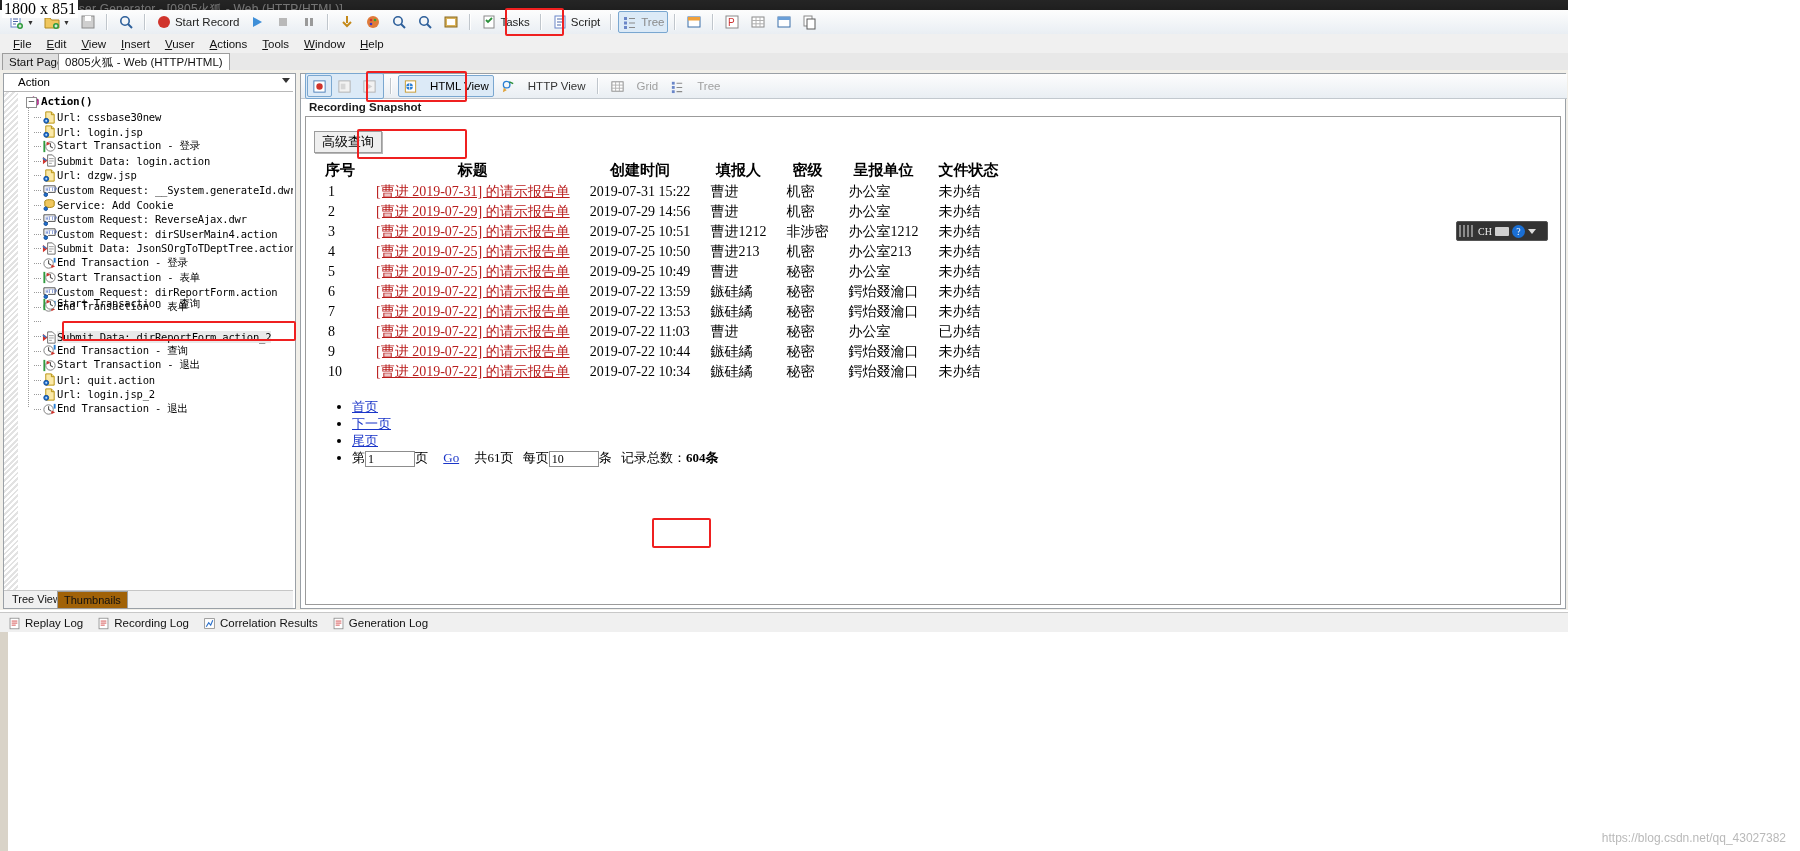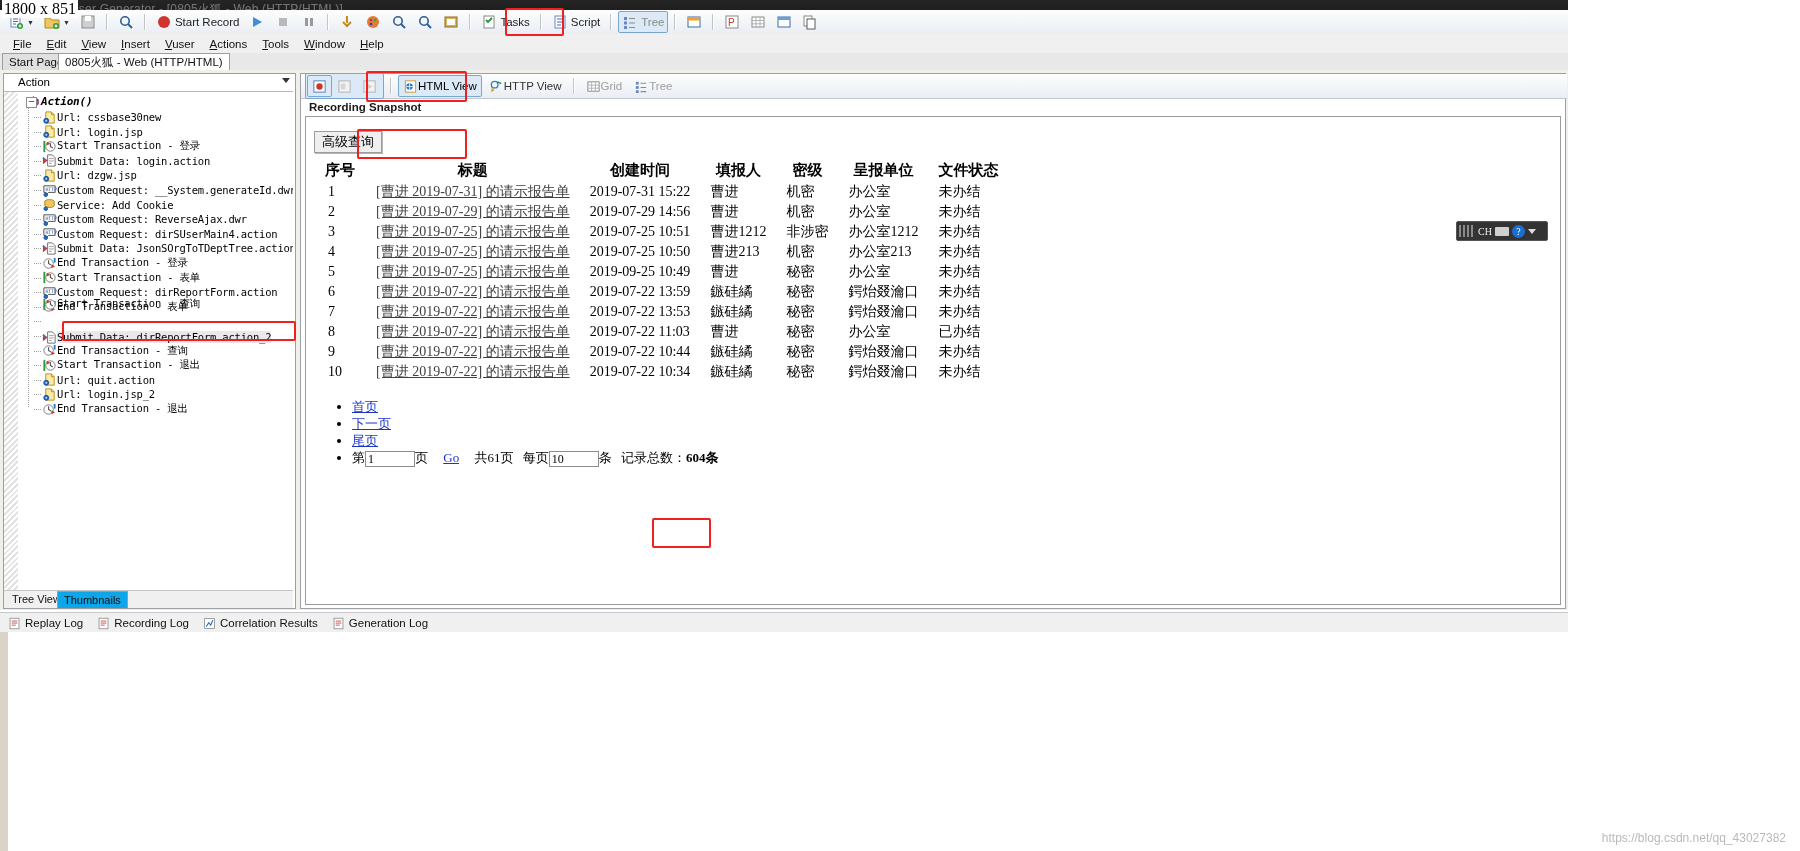--- a/index.html
+++ b/index.html
@@ -54,26 +54,26 @@
     font-family:"Liberation Serif","DejaVu Serif",serif;font-size:11.5px;color:#000;}
   .tnode .tlabel{font-family:"DejaVu Sans Mono","Liberation Mono",monospace;font-size:10.5px;letter-spacing:-0.2px;}
   .tnode.root .tlabel{font-weight:bold;font-size:11px;}
   .dotline{position:absolute;left:24px;top:0;width:1px;height:100%;
     background:repeating-linear-gradient(180deg,#9a9a9a 0 1px,transparent 1px 2px);}
   .expander{position:absolute;left:22px;width:9px;height:9px;border:1px solid #8d8d8d;background:#fff;
     font-size:9px;line-height:7px;text-align:center;color:#000;font-family:"DejaVu Sans Mono",monospace;}
 
   .leftpane-tabs{position:absolute;left:0;bottom:0;width:289px;height:17px;background:#f0f0f0;border-top:1px solid #c6c6c6;}
   .lp-tab{position:absolute;top:1px;height:15px;line-height:15px;font-size:11px;padding:0 6px;color:#111;}
-  .lp-tab.sel{border:1px solid #9d9d9d;background:#0ea5e9;top:0;height:16px;line-height:16px;}
+  .lp-tab.sel{border:1px solid #9d9d9d;background:#a16207;top:0;height:16px;line-height:16px;}
 
   
   .rightpane{position:absolute;left:300px;top:3px;width:1264px;height:534px;background:#fff;border:1px solid #9aa0a6;}
   .viewbar{position:absolute;left:0;top:0;width:1262px;height:24px;background:linear-gradient(#fdfdfd,#e9eef3);border-bottom:1px solid #c2c8ce;display:flex;align-items:center;gap:2px;padding-left:4px;}
-  .vb-btn{display:flex;align-items:center;gap:0;height:20px;padding:0 4px;border:1px solid transparent;border-radius:2px;font-size:11.5px;color:#333;white-space:nowrap;}
+  .vb-btn{display:flex;align-items:center;gap:12px;height:20px;padding:0 4px;border:1px solid transparent;border-radius:2px;font-size:11.5px;color:#333;white-space:nowrap;}
   .vb-btn.sel{border:1px solid #7aa7d0;background:#dceaf7;color:#000;}
   .vb-btn.dis{color:#a0a0a0;}
   .vb-grp{border:1px solid #7aa7d0;background:#dceaf7;border-radius:2px;padding:1px;display:flex;align-items:center;}
 
   .snap-title{position:absolute;left:8px;top:27px;font-size:11.5px;font-weight:bold;color:#1a1a1a;}
 
   .snapframe{position:absolute;left:4px;top:42px;width:1254px;height:487px;background:#fff;border:1px solid #9b9b9b;overflow:hidden;}
   .page{position:absolute;left:0;top:0;width:1254px;height:487px;background:#fff;
     font-family:"Liberation Serif","DejaVu Serif",serif;}
 
@@ -85,21 +85,21 @@
     font-family:"Liberation Serif","DejaVu Serif",serif;}
   .btn-cn{display:inline-block;border:1px solid #9c9c9c;background:#efefef;padding:1px 7px;font-size:13px;
     font-family:"Liberation Serif","DejaVu Serif",serif;box-shadow:1px 1px 0 #b6b6b6;}
   .trace{font-size:13px;margin:2px 0 0 8px;}
 
   table.rpt{border-collapse:collapse;margin-left:8px;margin-top:6px;font-size:14px;}
   table.rpt th{font-weight:bold;padding:2px 10px;text-align:center;white-space:nowrap;font-size:15px;}
   table.rpt td{padding:1px 10px;white-space:nowrap;font-size:14px;}
   table.rpt td.num{text-align:left;padding-left:14px;width:28px;}
   table.rpt td.ttl{color:#1a35c8;}
-  table.rpt td.ttl a{color:#404040;margin-top:15px;}
+  table.rpt td.ttl a{color:#b91c1c;margin-top:15px;}
   .mojibake{font-family:"DejaVu Sans",sans-serif;}
 
   ul.pager{list-style:disc;margin:16px 0 0 0;padding:0 0 0 46px;font-size:13px;}
   ul.pager li{line-height:17px;}
   ul.pager a{color:#1a35c8;text-decoration:underline;}
   .pgline{font-size:13px;}
   .pgline .txtin{width:44px;}
   .total{font-weight:bold;font-size:13px;}
 
   .ch-widget{position:absolute;right:12px;top:104px;width:86px;height:18px;background:#333;border:1px solid #555;
@@ -302,21 +302,21 @@
 
     <div class="leftpane">
       <div class="combo">
         <div class="combo-text">Action</div>
         <div class="combo-arrow"></div>
       </div>
       <div class="tree-wrap">
         <div class="tree-gutter"></div>
         <div class="dotline" style="top:16px;height:300px;"></div>
         <div id="treehost">
-            <div class="tnode root" style="top: 2px; left: 22px; font-style: italic;">
+            <div class="tnode root" style="top: 2px; left: 22px;">
               <span class="ico" style="width: 15px; height: 15px;"><svg width="15" height="15" viewBox="0 0 16 16">
                   <path d="M3 6l5-3 5 3v5l-5 3-5-3z" fill="#e44ab8" stroke="#8a1f6e"></path>
                   <path d="M3 6l5 3 5-3M8 9v5" stroke="#8a1f6e" fill="none"></path>
                 </svg></span>
               <span class="tlabel">Action()</span>
             </div>
             <div class="expander" style="top: 5px;">–</div>
             <div class="tnode" style="top: 18px; left: 38px;">
               <span class="ico" style="width: 15px; height: 15px;"><svg width="15" height="15" viewBox="0 0 16 16">
                   <path d="M4 2h6l3 3v9H4z" fill="#fbe9a8" stroke="#b8920e"></path>

